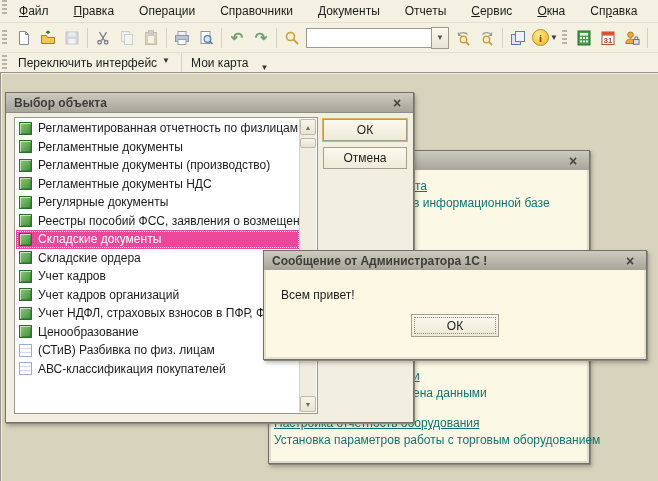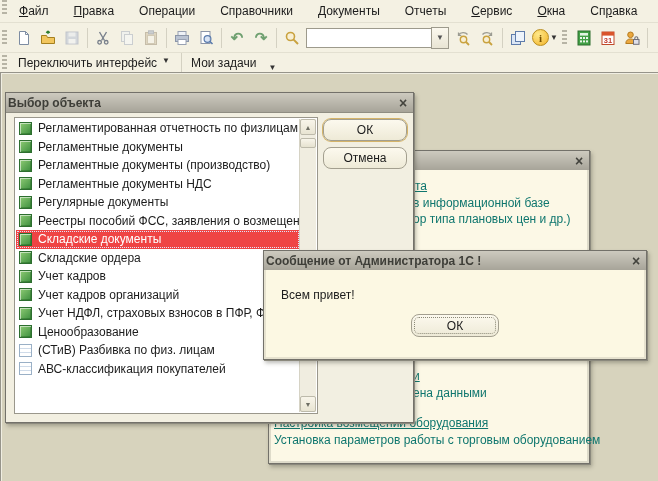--- a/index.html
+++ b/index.html
@@ -30,46 +30,46 @@
   .flatbtn{display:flex;align-items:flex-start;padding:1px 6px;margin-right:2px;color:#1c1c1c;white-space:nowrap;cursor:default}
   .flatbtn .caret{font-size:8px;color:#333;margin-left:5px}
   .overflow-caret{font-size:8px;color:#333;margin:8px 0 0 4px}
   
   .mdi{position:absolute;left:0;top:72px;width:658px;height:409px;background:#d7d3bd;
        box-shadow:inset 1px 1px 0 #96948a, inset 2px 2px 0 #f0eee2}
   
   .win{position:absolute;border:1px solid #73716a;background:#f2efe1;
        box-shadow:1px 1px 0 #8b897d,2px 3px 4px rgba(60,60,48,.35)}
   .titlebar{height:19px;background:linear-gradient(#cdcabf,#a7a499);display:flex;align-items:center;
-            padding:0 2px;font-weight:bold;color:#3e3e38;border-bottom:1px solid #8f8d82;cursor:default}
+            padding:0 8px;font-weight:bold;color:#3e3e38;border-bottom:1px solid #8f8d82;cursor:default}
   .close-x{margin-left:auto;width:16px;text-align:center;font-size:14px;font-weight:bold;color:#44443e;line-height:16px}
   
   .assist-body{position:absolute;left:0;top:19px;right:0;bottom:0;background:#fcf8e6;border:2px solid #dedbca;border-top:none}
   .frag{position:absolute;white-space:nowrap;color:#0f766e}
   .frag.link{text-decoration:underline}
   
   .listbox{position:absolute;left:8px;top:24px;width:304px;height:297px;background:#fff;
            border:1px solid #9a978c;box-sizing:border-box}
   .list-rows{position:absolute;left:1px;top:1px;right:17px;bottom:1px;overflow:hidden}
   .lrow{height:18.5px;display:flex;align-items:center;padding-left:3px;white-space:nowrap;cursor:default}
   .lrow .lbl{margin-left:6px}
-  .lrow.selected{background:#ef4444;color:#fff;outline:1px dotted #dfe5fa;outline-offset:-2px}
+  .lrow.selected{background:#ec4899;color:#fff;outline:1px dotted #dfe5fa;outline-offset:-2px}
   .ic{width:13px;height:13px;flex:0 0 auto;box-sizing:border-box}
   .ic.journal{background:linear-gradient(135deg,#8ecb74,#3d8f3f);border:1px solid #2d6e2f;
               box-shadow:inset 1px 1px 0 rgba(255,255,255,.55),inset -1px -1px 0 rgba(0,60,0,.25)}
   .ic.doc{background:repeating-linear-gradient(180deg,#ffffff 0 3px,#cfdbe9 3px 4px);border:1px solid #9ab0c6}
   .vscroll{position:absolute;top:1px;right:1px;width:16px;bottom:1px;background:#f0ede0;border-left:1px solid #d6d3c5}
   .sb-btn{position:absolute;left:0;width:16px;height:16px;background:linear-gradient(#f8f5ea,#e8e4d2);
           border:1px solid #bdbaab;border-radius:2px;box-sizing:border-box;
           display:flex;align-items:center;justify-content:center;font-size:7px;color:#6e6e64}
   .sb-up{top:0}.sb-down{bottom:0}
   .sb-thumb{position:absolute;left:0;top:19px;width:16px;height:10px;background:linear-gradient(#f8f5ea,#e6e2d0);
             border:1px solid #bdbaab;border-radius:2px;box-sizing:border-box}
   
-  .btn{position:absolute;background:linear-gradient(#fcf9ee,#eeead7);border:1px solid #a39f8f;border-radius:8px;
+  .btn{position:absolute;background:linear-gradient(#fcf9ee,#eeead7);border:1px solid #a39f8f;border-radius:0;
        display:flex;align-items:center;justify-content:center;color:#1c1c1c;cursor:default;box-sizing:border-box}
   .btn.default{box-shadow:0 0 0 1px #d5b469}
   .btn.focus-dotted{outline:1px dotted #8a8876;outline-offset:-4px}
   
   .msg-body{position:absolute;left:0;top:19px;right:0;bottom:0;background:#fcf8e3;border:2px solid #e6e2cf;border-top:none}
   .msg-text{position:absolute;left:15px;top:18px;color:#1c1c1c}
   
   svg{display:block}
 </style>
 </head>
@@ -228,38 +228,37 @@
 </div>
 
 <div class="toolbar2">
   <span class="grip"></span>
   <span class="flatbtn">
     <span>Переключить интерфейс</span>
     <span class="caret">▼</span>
   </span>
   <span class="sep"></span>
   <span class="flatbtn">
-    <span>Мои задачи</span>
+    <span>Мои карта</span>
   </span>
   <span class="overflow-caret">▼</span>
 </div>
 
 <div class="mdi"></div>
 
 <div class="win" style="left:268px;top:150px;width:320px;height:312px;z-index:1">
   <div class="titlebar">
     <span class="close-x">×</span>
   </div>
   <div class="assist-body">
     <span class="frag link" style="left:144px;top:9px">та</span>
     <span class="frag" style="left:142px;top:26px">в информационной базе</span>
-    <span class="frag" style="left:142px;top:42px">ор типа плановых цен и др.)</span>
     <span class="frag link" style="left:142px;top:199px">и</span>
     <span class="frag" style="left:142px;top:216px">ена данными</span>
-    <span class="frag link" style="left:3px;top:246px">Настройка возмещении оборудования</span>
+    <span class="frag link" style="left:3px;top:246px">Настройка отчетность оборудования</span>
     <span class="frag" style="left:3px;top:263px">Установка параметров работы с торговым оборудованием</span>
   </div>
 </div>
 
 <div class="win" style="left:5px;top:92px;width:407px;height:329px;z-index:2">
   <div class="titlebar">
     <span>Выбор объекта</span>
     <span class="close-x">×</span>
   </div>
 

